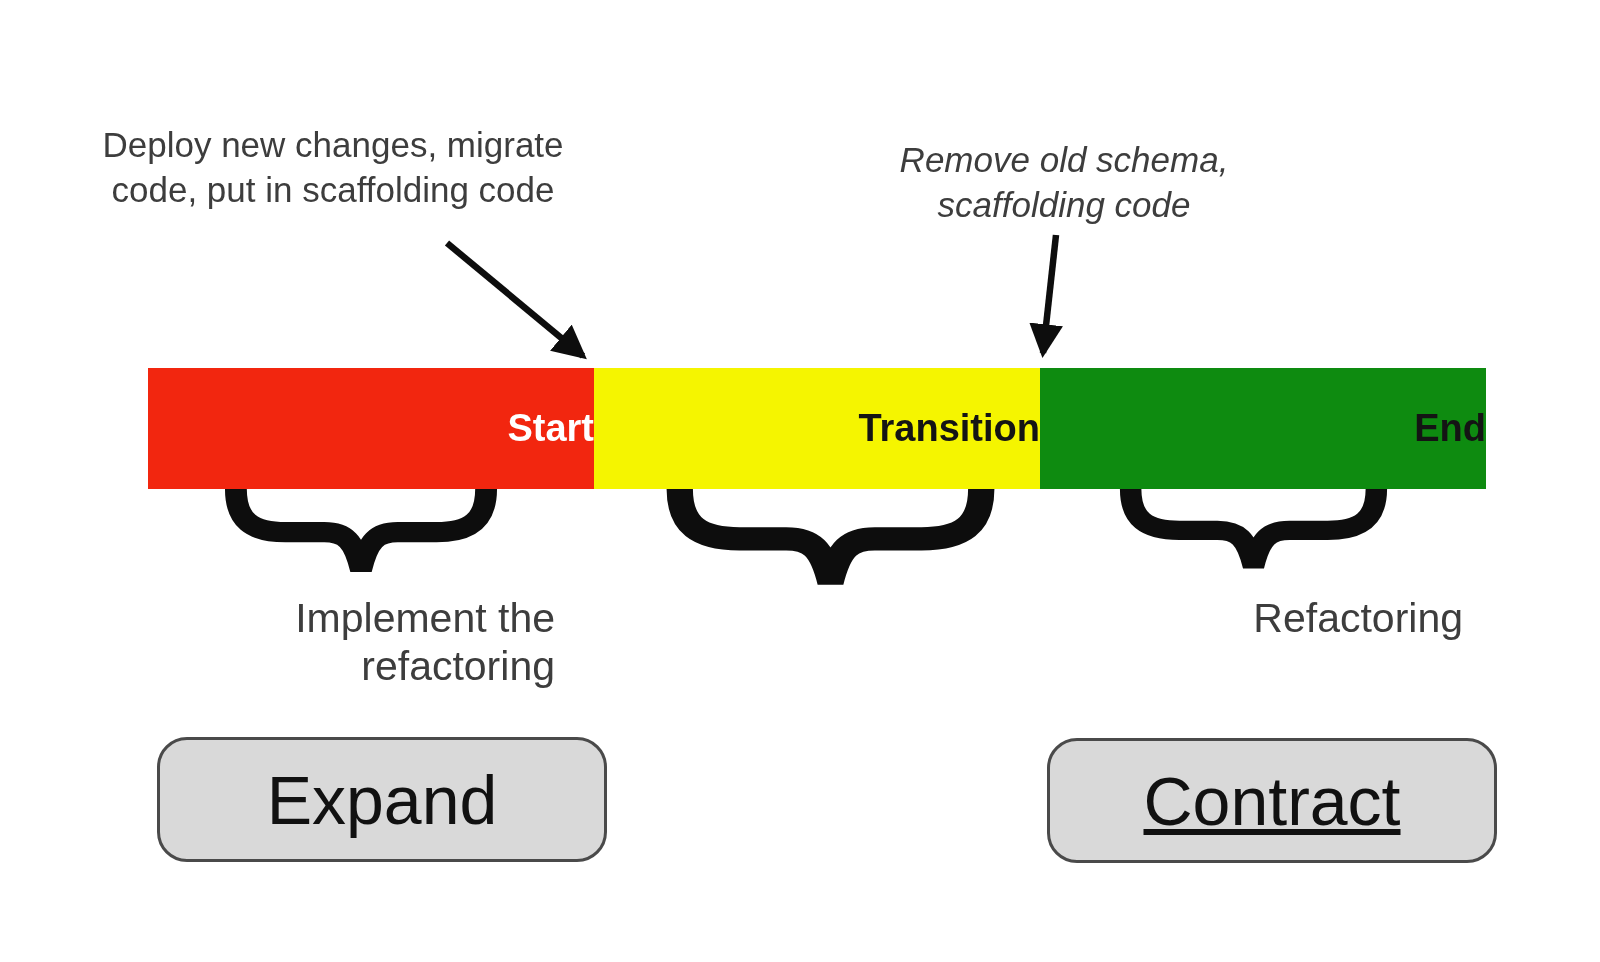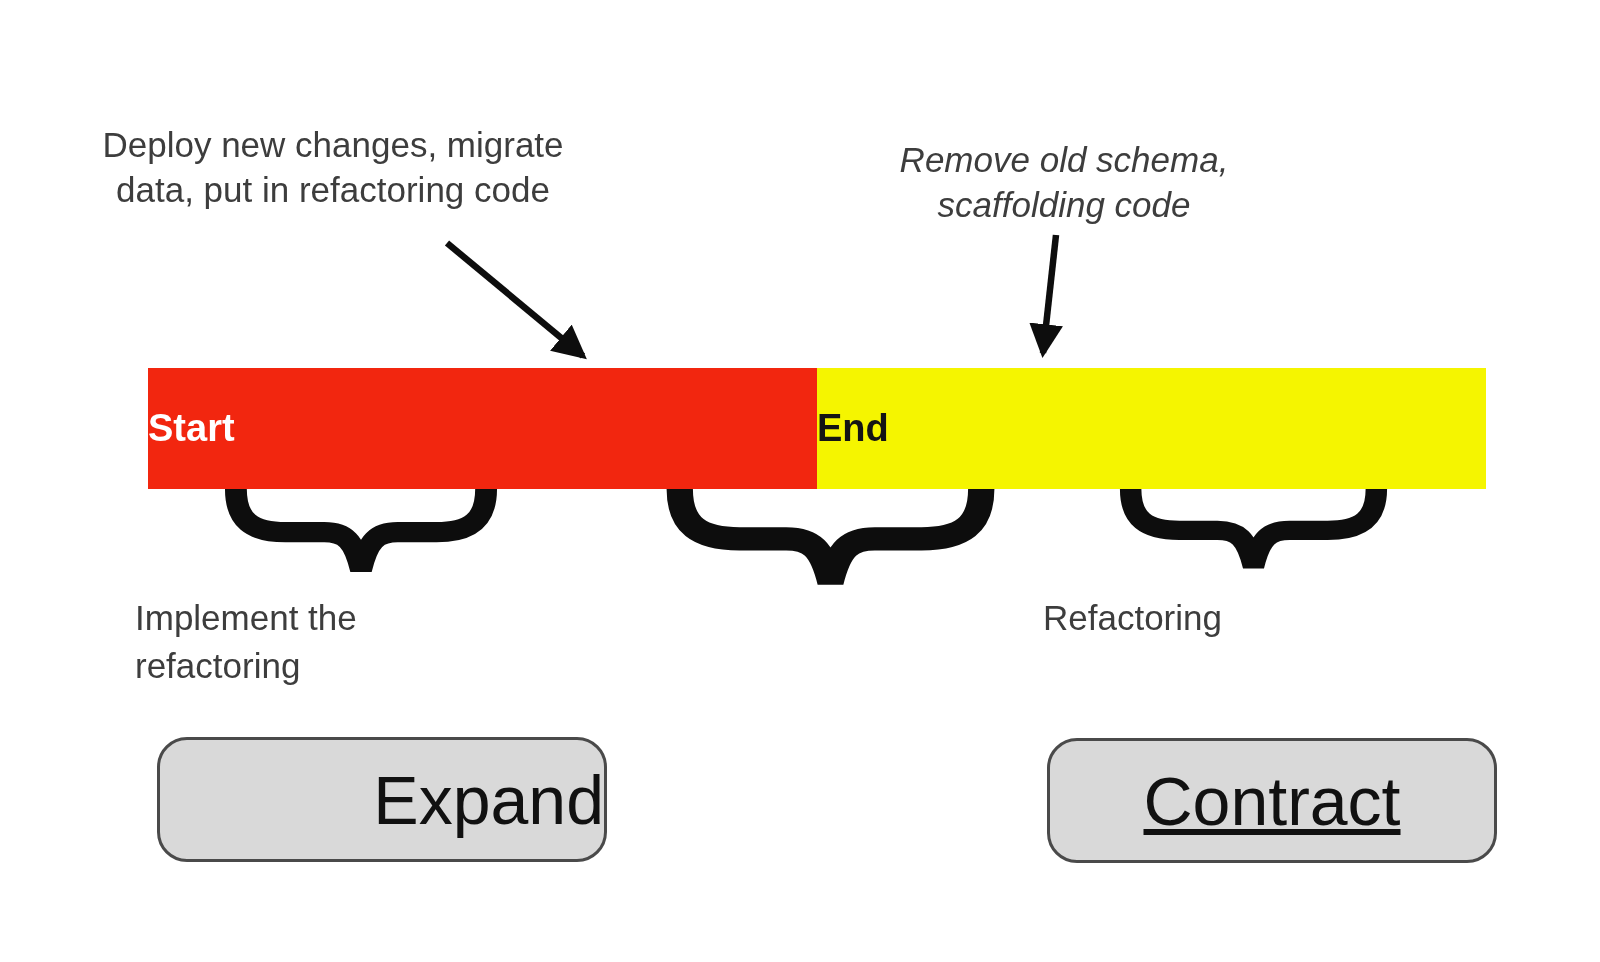--- a/index.html
+++ b/index.html
@@ -34,93 +34,96 @@
   }
   .arrows line{ stroke:var(--c-shape_black,#0d0d0d); stroke-width:6.5px; }
 
   
   .timeline-bar{
     position:absolute; left:148px; top:368px; width:1338px; height:121px;
     display:flex;
   }
   .segment{
     flex:1 1 0;
-    display:flex; align-items:center; justify-content:flex-start;
+    display:flex; align-items:center; justify-content:flex-end;
     font-weight:bold; font-size:38px;
   }
   .segment:nth-child(1){ background:var(--c-start_segment,#f2260f); color:var(--c-start_label_text,#fff); }
   .segment:nth-child(2){ background:var(--c-transition_segment,#f5f500); color:var(--c-segment_label_text,#141414); }
   .segment:nth-child(3){ background:var(--c-end_segment,#0e8b10); color:var(--c-segment_label_text,#141414); }
 
   
   .brace{ position:absolute; }
   .brace svg{ display:block; width:100%; height:100%; }
   .brace path{ fill:none; stroke:var(--c-shape_black,#0d0d0d); stroke-width:22px; }
   .brace-left  { left:222px;  top:489px; width:278px; height:92px; }
   .brace-middle{ left:663px;  top:489px; width:335px; height:106px; }
   .brace-right { left:1117px; top:489px; width:273px; height:88px; }
 
   
   .brace-caption{
     position:absolute;
     top:594px;
     width:420px;
-    text-align:left;
-    font-size:35px;
+    text-align:right;
+    font-size:41px;
     line-height:48px;
     color:var(--c-annotation_text,#3d3d3d);
     white-space:nowrap;
   }
   .caption-start     { left:135px;  }
   .caption-transition{ left:607px;  }
   .caption-end       { left:1043px; }
 
   
   .phase-box{
     position:absolute;
     width:450px; height:125px;
     background:var(--c-phase_box_fill,#d9d9d9);
     border:3px solid var(--c-phase_box_border,#4a4a4a);
     border-radius:30px;
     box-sizing:border-box;
     display:flex; align-items:center; justify-content:center;
     font-size:68px;
     color:#111;
   }
-  .phase-expand  { left:157px;  top:737px;justify-content:flex-end; }
+  .phase-expand  { left:157px;  top:737px; }
   .phase-contract{ left:1047px; top:738px;text-decoration:underline; }
 </style>
 </head>
 <body>
 
 <div class="canvas">
 
   <div class="annotation annotation-deploy">
     <div>Deploy new changes, migrate</div>
-    <div>data, put in refactoring code</div>
+    <div>code, put in scaffolding code</div>
   </div>
 
   <div class="annotation annotation-remove">
     <div>Remove old schema,</div>
     <div>scaffolding code</div>
   </div>
 
   <svg class="arrows" viewBox="0 0 1600 962">
     <defs>
       <marker id="ah" viewBox="0 0 10 10" refX="8.5" refY="5" markerWidth="5.2" markerHeight="5.2" orient="auto-start-reverse">
         <path d="M0,0 L10,5 L0,10 z" fill="#0d0d0d"></path>
       </marker>
     </defs>
     <line x1="447" y1="243" x2="583" y2="356" marker-end="url(#ah)"></line>
     <line x1="1056" y1="235" x2="1043" y2="353" marker-end="url(#ah)"></line>
   </svg>
 
   <div class="timeline-bar">
     <div class="segment">
       <span>Start</span>
+    </div>
+    <div class="segment">
+      <span>Transition</span>
     </div>
     <div class="segment">
       <span>End</span>
     </div>
   </div>
 
   <div class="brace brace-left">
     <svg viewBox="0 0 280 100" preserveAspectRatio="none">
       <path d="M 14 0 C 14 34 30 47 64 47 L 103 47 C 124 47 133 56 140 88 C 147 56 156 47 177 47 L 216 47 C 250 47 266 34 266 0"></path>
     </svg>

